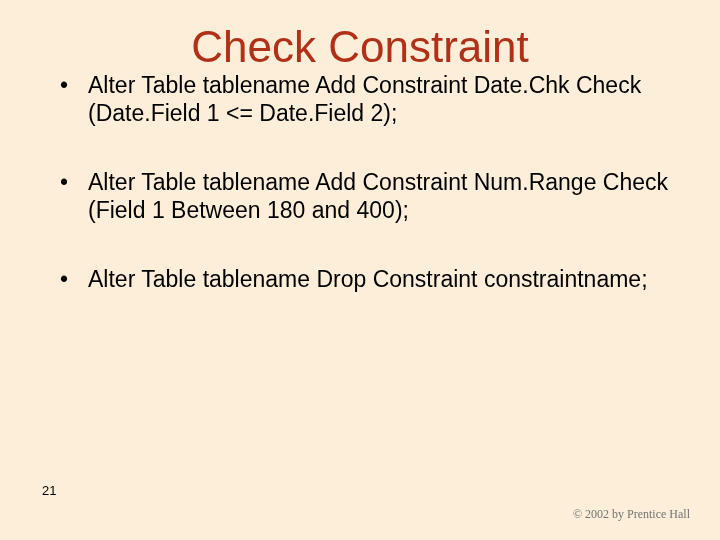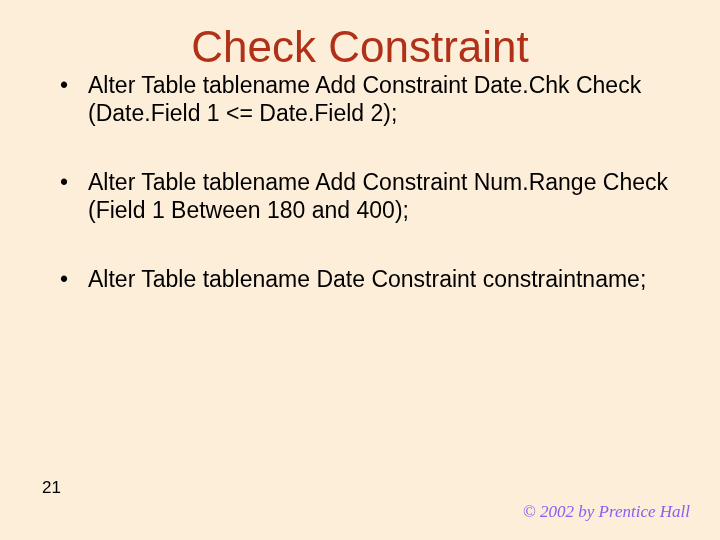--- a/index.html
+++ b/index.html
@@ -38,38 +38,37 @@
     position: absolute;
     left: 0;
     top: 0;
     font-size: 23px;
   }
   .page-number {
     position: absolute;
     left: 42px;
     bottom: 42px;
     font-family: Arial, sans-serif;
-    font-size: 17px;
+    font-size: 13px;
     color: #000;
   }
   .footer {
     position: absolute;
     right: 30px;
     bottom: 18px;
     font-family: "Times New Roman", serif;
-    font-size: 17px;
-    color: #8b5cf6;
-    font-style: italic;
+    font-size: 12px;
+    color: #737373;
   }
 </style>
 </head>
 <body>
 
 <div class="title">Check Constraint</div>
 
 <div class="content">
   <div class="bullet-item">Alter Table tablename Add Constraint Date.Chk Check (Date.Field 1 &lt;= Date.Field 2);</div>
   <div class="bullet-item">Alter Table tablename Add Constraint Num.Range Check (Field 1 Between 180 and 400);</div>
-  <div class="bullet-item">Alter Table tablename Date Constraint constraintname;</div>
+  <div class="bullet-item">Alter Table tablename Drop Constraint constraintname;</div>
 </div>
 
 <div class="page-number">21</div>
 <div class="footer">© 2002 by Prentice Hall</div>
 
 </body></html>

